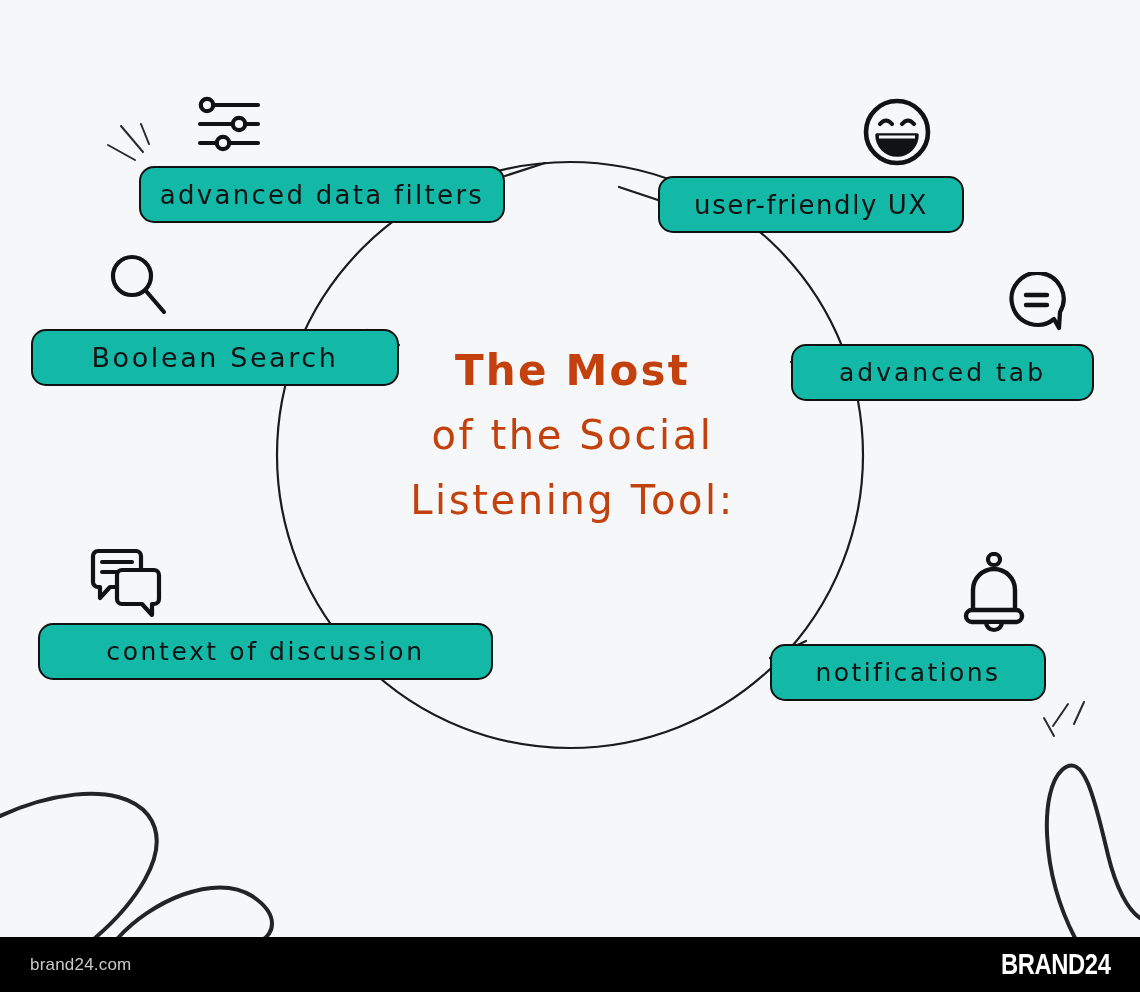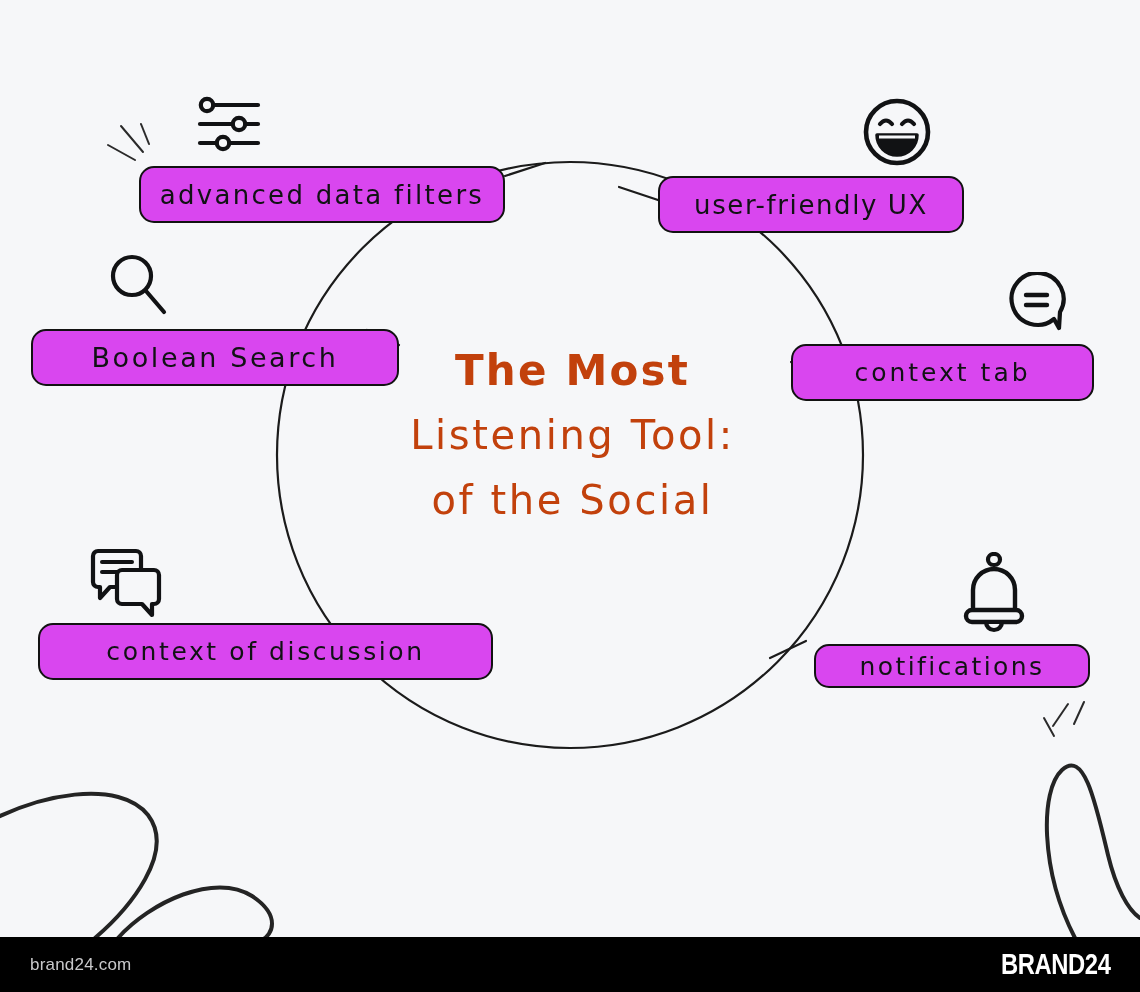--- a/index.html
+++ b/index.html
@@ -60,21 +60,21 @@
     font-size: 40px;
     font-weight: normal;
     letter-spacing: 2.6px;
     line-height: 65px;
   }
 
   
   .pill {
     position: absolute;
     z-index: 4;
-    background: #d946ef;
+    background: #14b8a6;
     border: 2.5px solid #121212;
     border-radius: 15px;
     color: #111214;
     display: flex;
     align-items: center;
     justify-content: center;
     text-align: center;
     white-space: nowrap;
   }
   .pill-label {
@@ -91,21 +91,21 @@
 
   #pill-boolean-search        { left: 31px;  top: 329px;  width: 368px; height: 57px; }
   #pill-boolean-search .pill-label { font-size: 27px; letter-spacing: 2.6px; font-weight: 500; }
 
   #pill-summary-tab           { left: 791px; top: 344px;  width: 303px; height: 57px; }
   #pill-summary-tab .pill-label { font-size: 25px; letter-spacing: 3.0px; }
 
   #pill-context-of-discussion { left: 38px;  top: 623px;  width: 455px; height: 57px; }
   #pill-context-of-discussion .pill-label { font-size: 25px; letter-spacing: 2.6px; }
 
-  #pill-notifications         { left: 770px; top: 644px;  width: 276px; height: 44px; margin-left: 44px; }
+  #pill-notifications         { left: 770px; top: 644px;  width: 276px; height: 57px; }
   #pill-notifications .pill-label { font-size: 25px; letter-spacing: 2.4px; }
 
   
   .icon {
     position: absolute;
     z-index: 3;
   }
   #icon-sliders       { left: 196px; top: 96px;  width: 66px;  height: 56px; }
   #icon-sparkle-left  { left: 105px; top: 118px; width: 56px;  height: 52px; }
   #icon-search        { left: 108px; top: 252px; width: 60px;  height: 64px; }
@@ -174,21 +174,21 @@
 
   <div class="pill" id="pill-boolean-search">
     <span class="pill-label">Boolean Search</span>
   </div>
 
   <div class="pill" id="pill-user-friendly-ux">
     <span class="pill-label">user-friendly UX</span>
   </div>
 
   <div class="pill" id="pill-summary-tab">
-    <span class="pill-label">context tab</span>
+    <span class="pill-label">advanced tab</span>
   </div>
 
   <div class="pill" id="pill-context-of-discussion">
     <span class="pill-label">context of discussion</span>
   </div>
 
   <div class="pill" id="pill-notifications">
     <span class="pill-label">notifications</span>
   </div>
 
@@ -253,22 +253,22 @@
   <svg class="icon" id="icon-sparkle-right" viewBox="0 0 56 50">
     <g stroke="#2a2a2a" stroke-width="2" stroke-linecap="round">
       <line x1="28" y1="4" x2="13" y2="26"></line>
       <line x1="44" y1="2" x2="34" y2="24"></line>
       <line x1="4" y1="18" x2="14" y2="36"></line>
     </g>
   </svg>
 
   <div id="center-title">
     <span class="title-line title-strong">The Most</span>
+    <span class="title-line title-light">of the Social</span>
     <span class="title-line title-light">Listening Tool:</span>
-    <span class="title-line title-light">of the Social</span>
   </div>
 
   <div id="footer">
     <span id="footer-url">brand24.com</span>
     <span id="footer-brand">BRAND24</span>
   </div>
 
 </div>
 
 </body></html>

